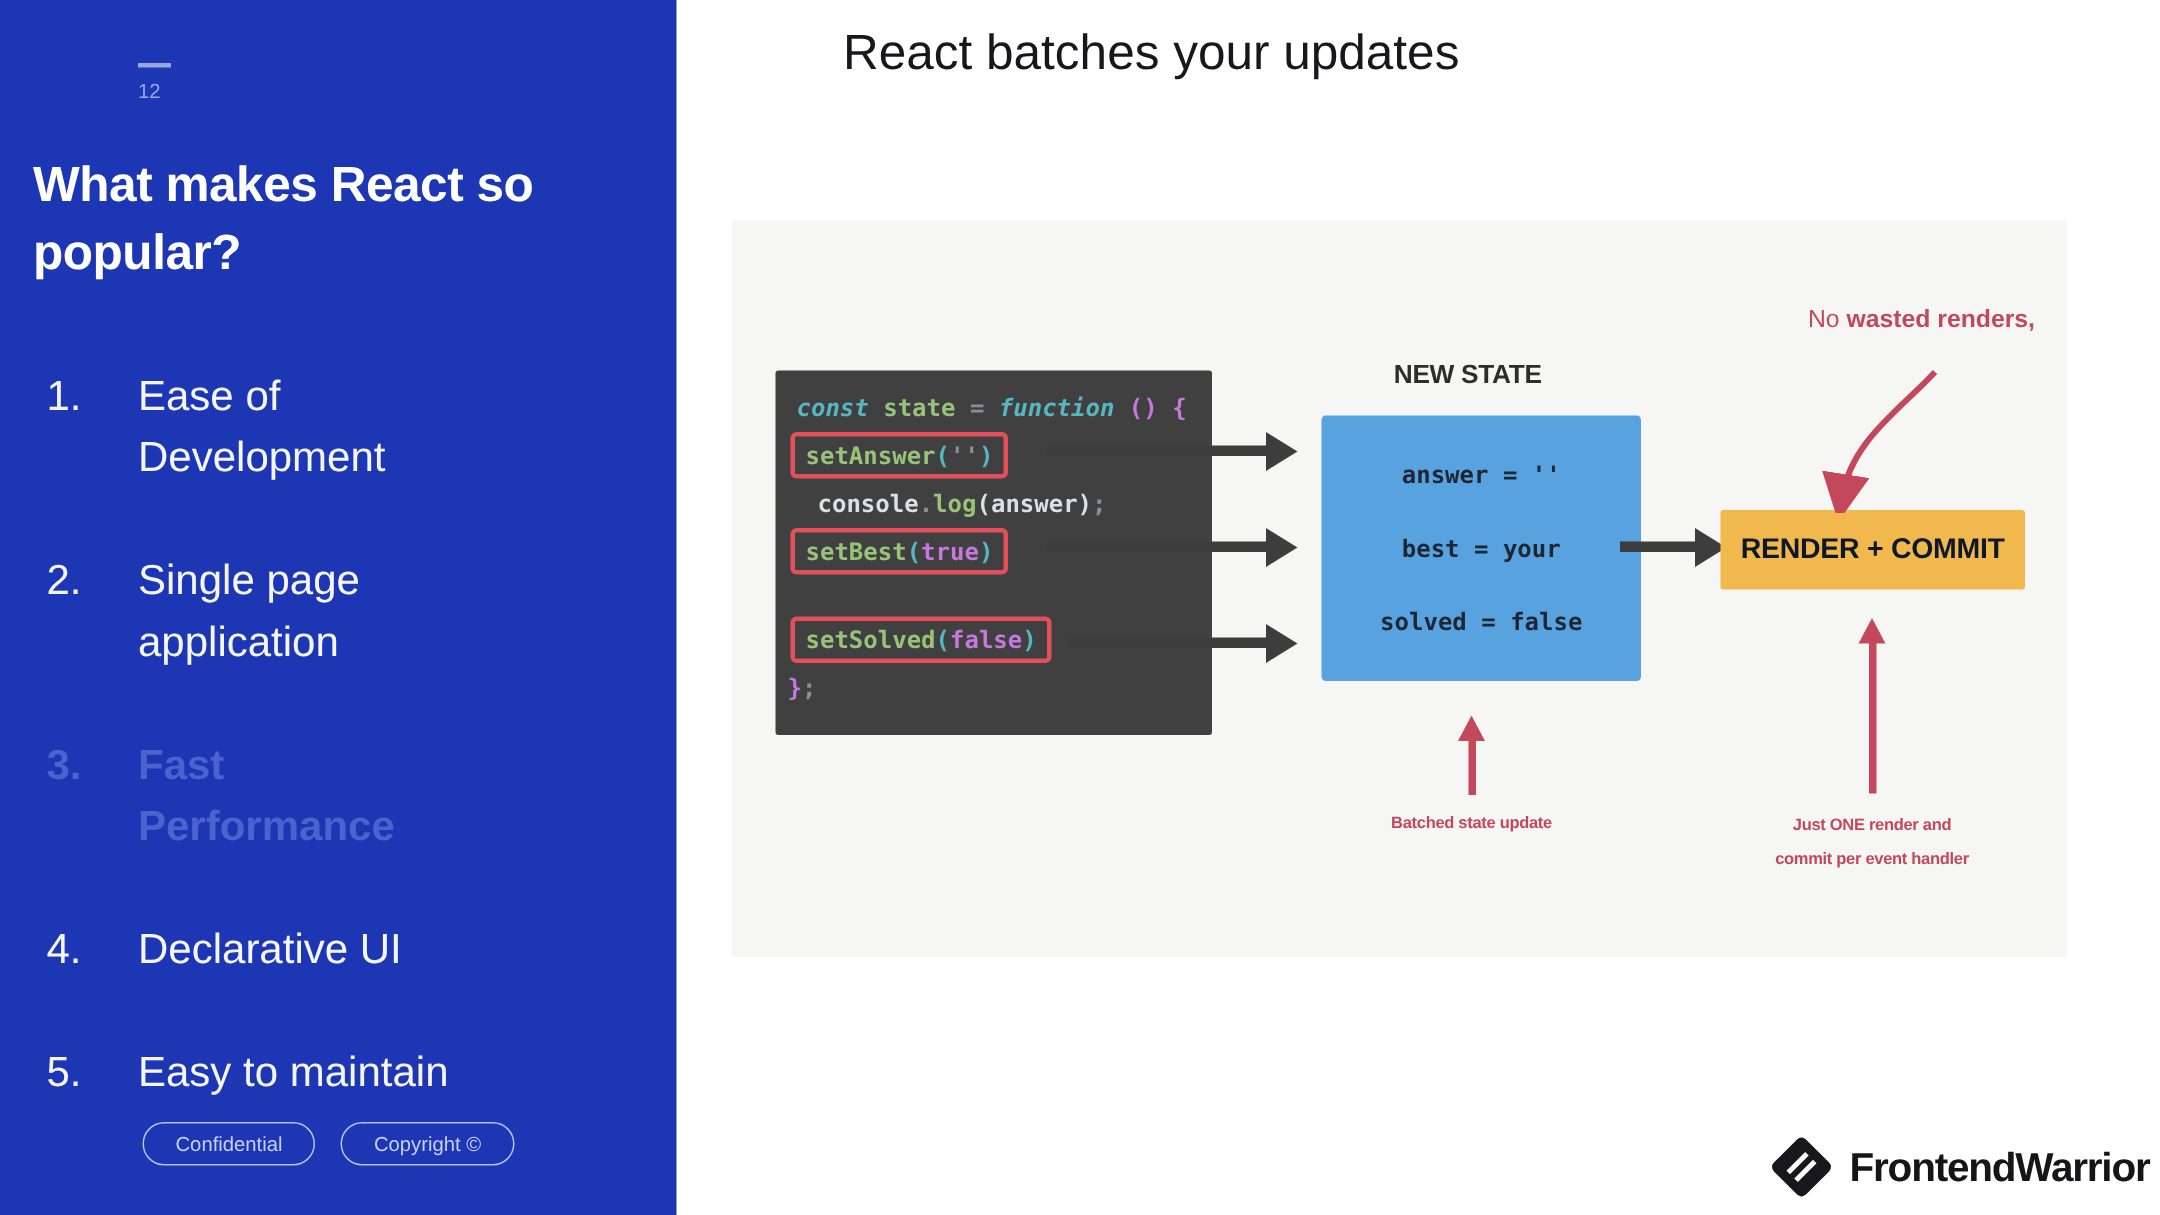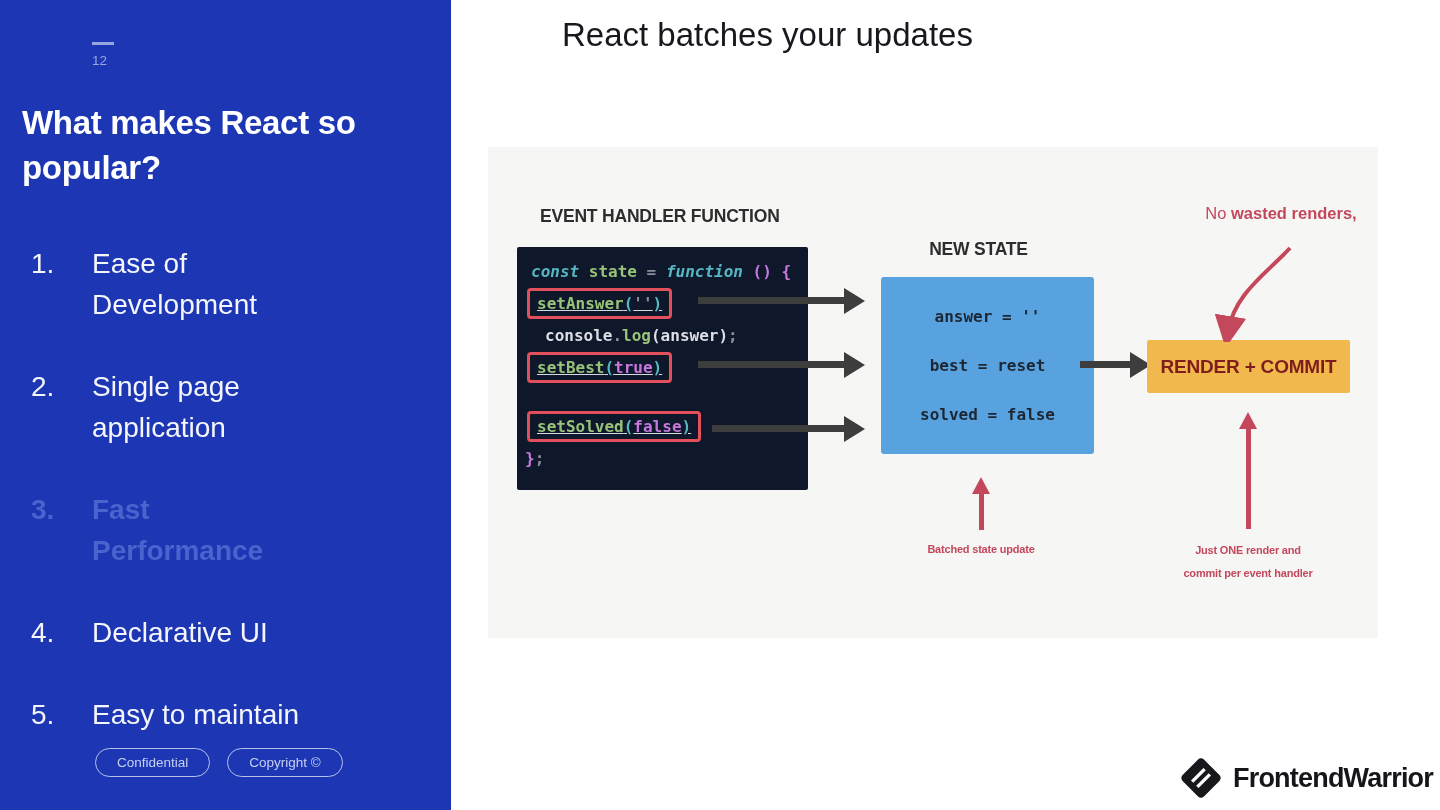--- a/index.html
+++ b/index.html
@@ -53,26 +53,26 @@
   .d-label {
     position:absolute; font-weight:bold; color:#2d2d2d; font-size:17.5px;
     letter-spacing:-0.2px; white-space:nowrap;
   }
   .ehf-label { left:52px; top:59px; }
   .ns-label { left:393px; top:92px; width:195px; text-align:center; }
 
   
   .code-panel {
     position:absolute; left:29px; top:100px; width:291px; height:243px;
-    background:#0f172a; border-radius:2px;
+    background:#404040; border-radius:2px;
     font-family:"DejaVu Sans Mono", monospace; font-size:16px; font-weight:600;
     color:#d6d9de; padding-top:9px;
   }
   .cp-row { height:31px; display:flex; align-items:center; white-space:pre; }
-  .cp-row.boxed { height:33px;text-decoration:underline; }
+  .cp-row.boxed { height:33px; }
   .cp-row.spacer { height:26px; }
   .cp-ind1 { padding-left:14px; }
   .cp-ind2 { padding-left:28px; }
   .cp-ind0 { padding-left:8px; }
   .codebox {
     display:inline-flex; align-items:center; margin-left:10px;
     border:3.5px solid #e34f5a; border-radius:4px; padding:0 7px; height:31px;
   }
   .tok-kw { color:#56b6c2; font-style:italic; }
   .tok-green { color:#98c379; }
@@ -100,21 +100,21 @@
     display:flex; flex-direction:column; justify-content:space-evenly;
     font-family:"DejaVu Sans Mono", monospace; font-size:16px; font-weight:bold;
     color:#1d2733; text-align:center;
   }
 
   
   .orange-box {
     position:absolute; left:659px; top:193px; width:203px; height:53px;
     background:#f0b84d; border-radius:2px;
     display:flex; align-items:center; justify-content:center;
-    font-size:19px; font-weight:bold; color:#7f1d1d; letter-spacing:-0.2px;
+    font-size:19px; font-weight:bold; color:#0f172a; letter-spacing:-0.2px;
   }
 
   
   .red { color:#c4485c; }
   .anno-top {
     position:absolute; left:668px; top:55px; width:250px; text-align:center;
     font-size:16.5px; line-height:22px; font-weight:500;
   }
   .anno-top b { font-weight:bold; }
   .caption {
@@ -173,40 +173,39 @@
   <div class="badge-row">
     <div class="badge">Confidential</div>
     <div class="badge">Copyright ©</div>
   </div>
 </div>
 
 <div class="slide-title">React batches your updates</div>
 
 <div class="diagram">
 
-  <div class="d-label ehf-label">EVENT HANDLER FUNCTION</div>
 
   <div class="code-panel">
     <div class="cp-row cp-ind1"><span class="tok-kw">const </span><span class="tok-green">state</span><span class="tok-gray"> = </span><span class="tok-kw">function </span><span class="tok-purple">() {</span></div>
     <div class="cp-row boxed"><span class="codebox"><span class="tok-green">setAnswer</span><span class="tok-cyan">(</span><span class="tok-gray">''</span><span class="tok-cyan">)</span></span></div>
     <div class="cp-row cp-ind2"><span class="tok-white">console</span><span class="tok-gray">.</span><span class="tok-green">log</span><span class="tok-white">(answer)</span><span class="tok-gray">;</span></div>
     <div class="cp-row boxed"><span class="codebox"><span class="tok-green">setBest</span><span class="tok-cyan">(</span><span class="tok-purple">true</span><span class="tok-cyan">)</span></span></div>
     <div class="cp-row spacer"></div>
     <div class="cp-row boxed"><span class="codebox"><span class="tok-green">setSolved</span><span class="tok-cyan">(</span><span class="tok-purple">false</span><span class="tok-cyan">)</span></span></div>
     <div class="cp-row cp-ind0"><span class="tok-purple">}</span><span class="tok-gray">;</span></div>
   </div>
 
   <div class="harrow a1"></div>
   <div class="harrow a2"></div>
   <div class="harrow a3"></div>
 
   <div class="d-label ns-label">NEW STATE</div>
   <div class="blue-box">
     <div>answer = ''</div>
-    <div>best = reset</div>
+    <div>best = your</div>
     <div>solved = false</div>
   </div>
 
   <div class="harrow a4"></div>
 
   <div class="orange-box">RENDER + COMMIT</div>
 
   <div class="anno-top red">
     <div><span>No </span><b>wasted renders,</b></div>
   </div>

